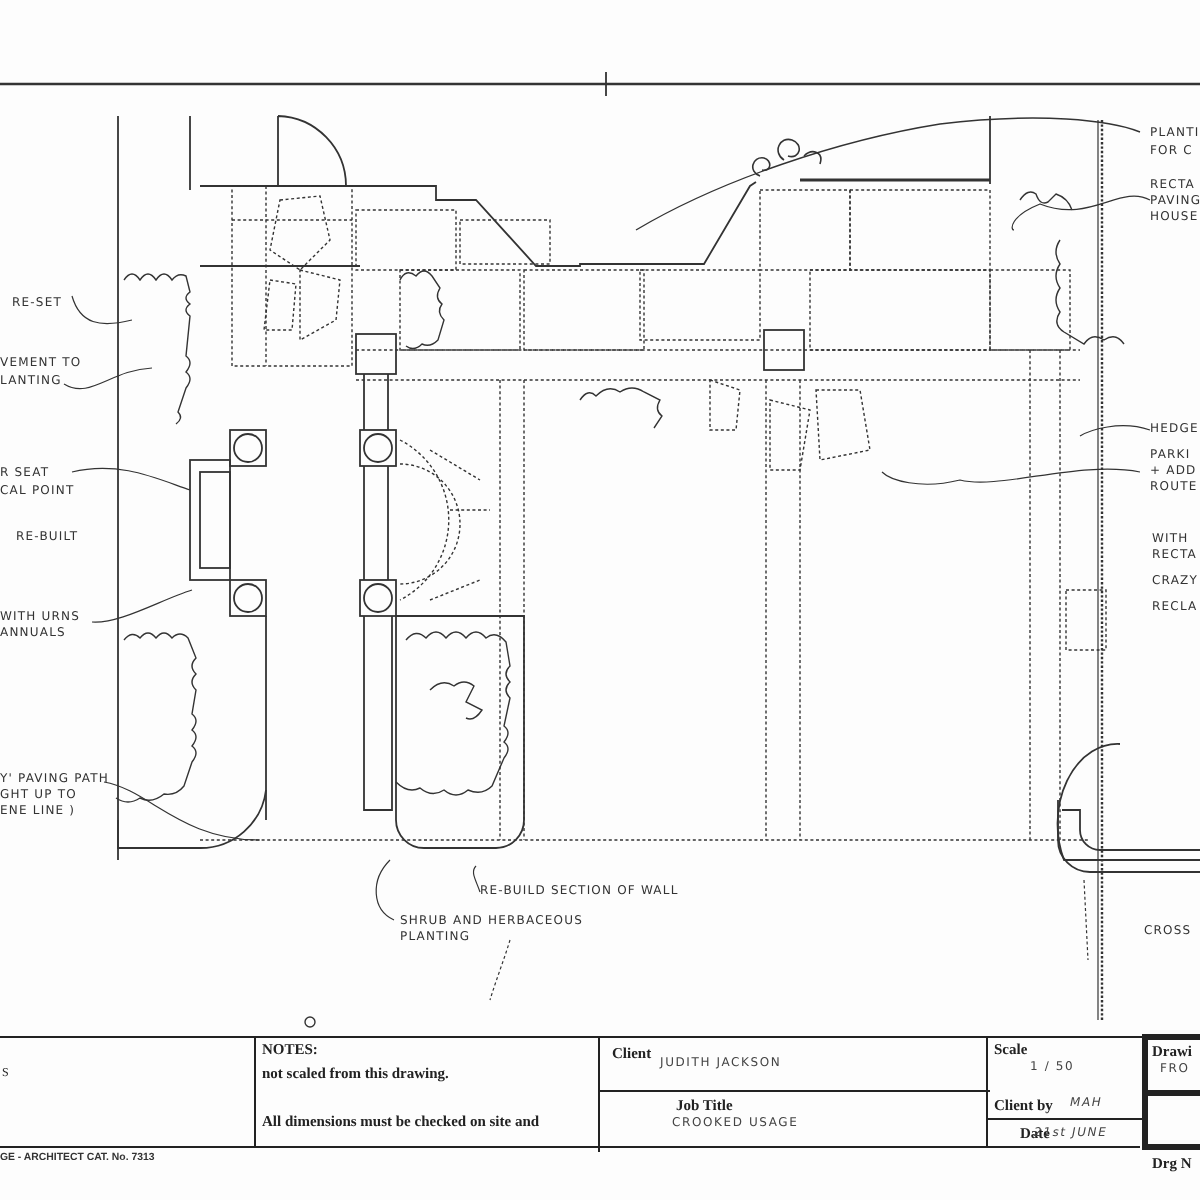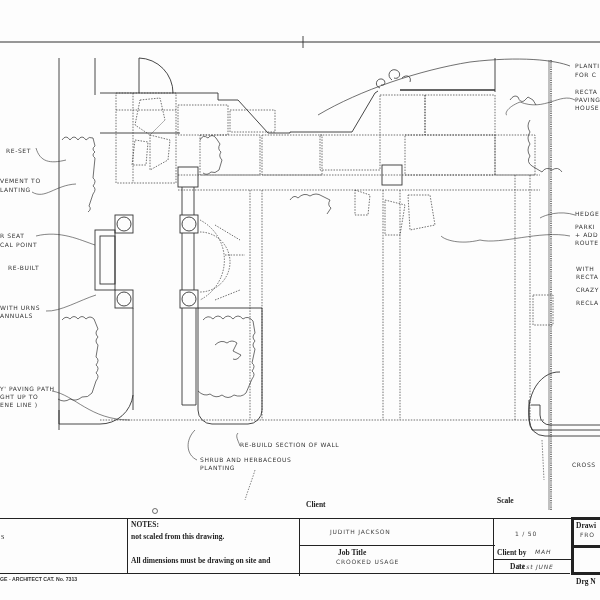--- a/index.html
+++ b/index.html
@@ -171,34 +171,34 @@
 </svg>
 
 <div>
   <div class="tb" style="left:0;top:518px;width:600px;height:0;border-width:1px 0 0 0;"></div>
   <div class="tb" style="left:0;top:573px;width:570px;height:0;border-width:1px 0 0 0;"></div>
 
   <div class="tb-label" style="left:1px;top:534px;font-weight:normal;font-size:6px;">S</div>
 
   <div class="tb" style="left:127px;top:518px;width:0;height:55px;border-width:0 0 0 1px;"></div>
   <div class="tb-label" style="left:131px;top:520px;">NOTES:</div>
-  <div class="tb-label" style="left:131px;top:556px;">All dimensions must be drawing on site and</div>
+  <div class="tb-label" style="left:131px;top:556px;">All dimensions must be checked on site and</div>
   <div class="tb-label" style="left:131px;top:532px;">not scaled from this drawing.</div>
   <div class="tb-small" style="left:0;top:576px;">GE - ARCHITECT CAT. No. 7313</div>
 
   <div class="tb" style="left:299px;top:518px;width:0;height:58px;border-width:0 0 0 1px;"></div>
   <div class="tb" style="left:299px;top:545px;width:196px;height:0;border-width:1px 0 0 0;"></div>
-  <div class="tb-label" style="left:306px;top:500px;">Client</div>
+  <div class="tb-label" style="left:306px;top:522px;">Client</div>
   <div class="tb-hand" style="left:330px;top:528px;">JUDITH JACKSON</div>
   <div class="tb-label" style="left:306px;top:548px;margin-left:32px;">Job Title</div>
   <div class="tb-hand" style="left:336px;top:558px;">CROOKED USAGE</div>
 
   <div class="tb" style="left:493px;top:518px;width:0;height:55px;border-width:0 0 0 1px;"></div>
   <div class="tb" style="left:493px;top:559px;width:78px;height:0;border-width:1px 0 0 0;"></div>
-  <div class="tb-label" style="left:497px;top:496px;">Scale</div>
+  <div class="tb-label" style="left:497px;top:520px;">Scale</div>
   <div class="tb-hand" style="left:515px;top:530px;">1 / 50</div>
   <div class="tb-label" style="left:497px;top:548px;">Client by</div>
   <div class="tb-hand" style="left:535px;top:548px;font-style:italic;">MAH</div>
   <div class="tb-label" style="left:510px;top:562px;">Date</div>
   <div class="tb-hand" style="left:517px;top:563px;font-style:italic;">21st JUNE</div>
 
   <div class="tb" style="left:571px;top:517px;width:32px;height:58px;border-width:3px 0 3px 3px;"></div>
   <div class="tb" style="left:571px;top:545px;width:30px;height:0;border-width:3px 0 0 0;"></div>
   <div class="tb-label" style="left:576px;top:521px;">Drawi</div>
   <div class="tb-hand" style="left:580px;top:531px;">FRO</div>

